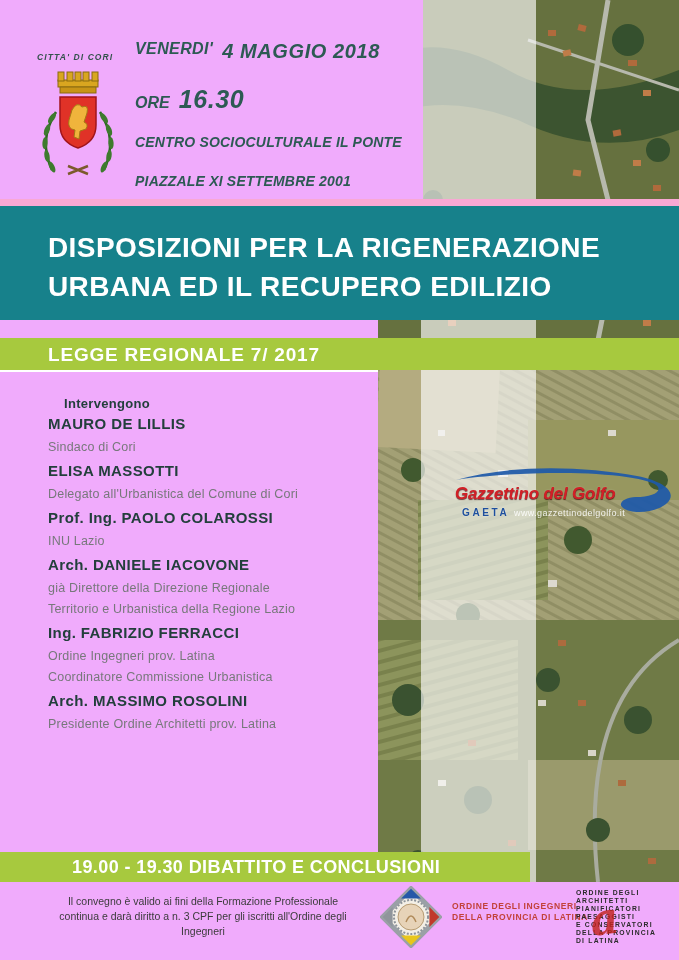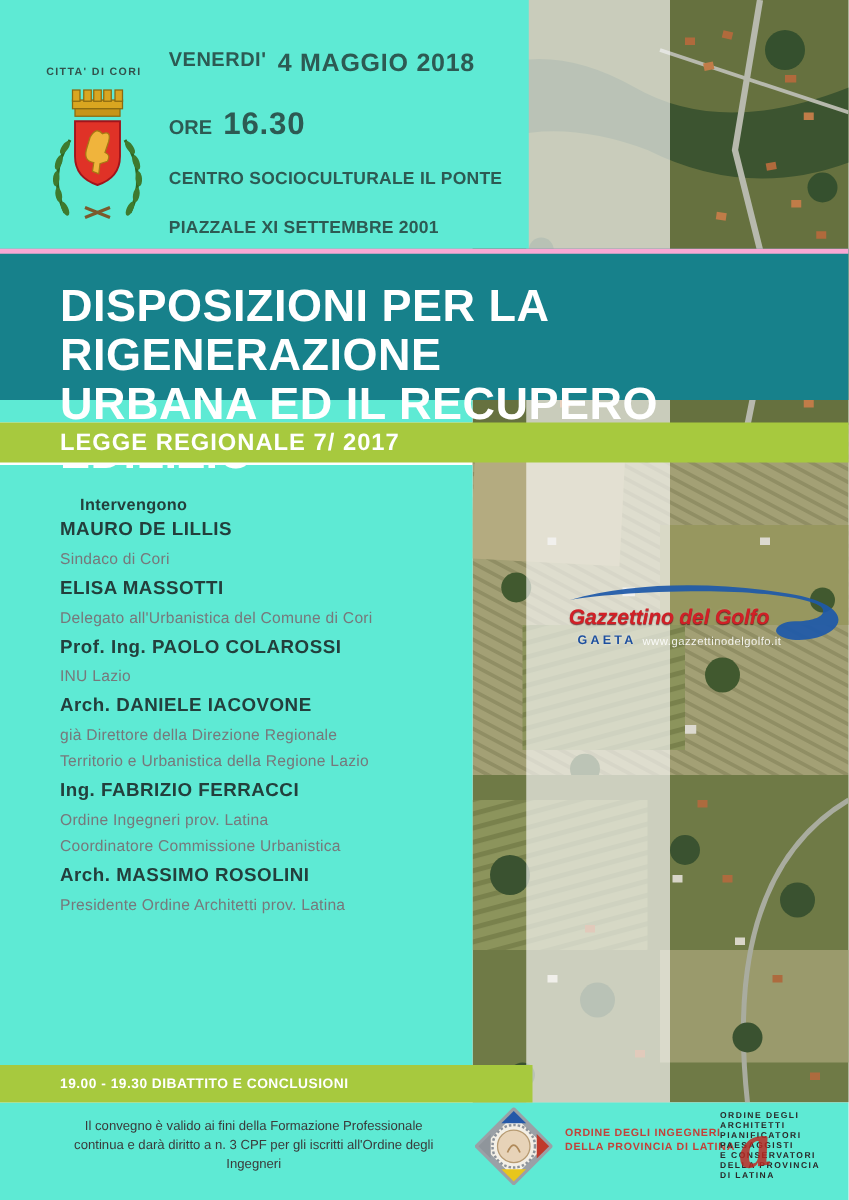--- a/index.html
+++ b/index.html
@@ -4,48 +4,48 @@
 <style>
   html,body{margin:0;padding:0;background:#e8e8e8;}
   .poster{position:relative;width:679px;height:960px;background:#ffffff;overflow:hidden;
           font-family:"Liberation Sans",sans-serif;margin:0 auto;}
   
   .sat{position:absolute;left:378px;top:0;width:301px;height:882px;z-index:0;}
   .sat svg{display:block;width:100%;height:100%;}
   .sat-fade{position:absolute;left:421px;top:0;width:115px;height:882px;
             background:rgba(252,252,252,0.66);z-index:1;}
   
-  .panel{position:absolute;background:#5eead4;z-index:2;}
+  .panel{position:absolute;background:#f0abfc;z-index:2;font-style:italic;}
   .panel-header{left:0;top:0;width:423px;height:199px;}
   .panel-gap{left:0;top:320px;width:378px;height:18px;}
   .panel-main{left:0;top:372px;width:378px;height:480px;}
   .panel-footer{left:0;top:882px;width:679px;height:78px;}
   
   .city-label{position:absolute;left:37px;top:52px;font-size:8.5px;font-weight:600;
               letter-spacing:1.1px;color:#33524c;}
   .crest{position:absolute;left:28px;top:66px;width:100px;height:116px;}
   .head-text{position:absolute;left:135px;top:40px;color:#2d5a53;}
   .date-row{display:flex;align-items:flex-start;gap:9px;}
   .weekday{font-size:16px;font-weight:700;letter-spacing:0.4px;}
   .date-big{font-size:20px;font-weight:700;letter-spacing:0.6px;}
   .ore-row{display:flex;align-items:baseline;gap:9px;margin-top:22px;}
   .ore-label{font-size:16px;font-weight:700;}
   .time-big{font-size:25px;font-weight:700;letter-spacing:0.6px;}
   .venue{margin-top:18px;font-size:14px;font-weight:700;line-height:21px;letter-spacing:0.2px;}
   
   .banner-title{position:absolute;left:0;top:199px;width:679px;height:121px;z-index:3;
-                background:#17818b;border-top:4px solid #f9a8d4;box-sizing:border-box;
-                color:#ffffff;font-weight:700;font-size:36px;letter-spacing:0.4px;
+                background:#17818b;border-top:7px solid #f9a8d4;box-sizing:border-box;
+                color:#ffffff;font-weight:700;font-size:28px;letter-spacing:0.4px;
                 padding:22px 0 0 48px;line-height:39px;}
   .banner-law{position:absolute;left:0;top:338px;width:679px;height:32px;z-index:3;
               background:#a7c93e;color:#ffffff;font-weight:700;font-size:19px;
               letter-spacing:0.8px;line-height:34px;padding-left:48px;box-sizing:border-box;}
-  .banner-close{position:absolute;left:0;top:852px;width:426px;height:30px;z-index:3;
-                background:#a7c93e;color:#ffffff;font-weight:700;font-size:11px;
-                letter-spacing:0.4px;line-height:30px;padding-left:48px;box-sizing:border-box;}
+  .banner-close{position:absolute;left:0;top:852px;width:530px;height:30px;z-index:3;
+                background:#a7c93e;color:#ffffff;font-weight:700;font-size:18px;
+                letter-spacing:0.4px;line-height:30px;padding-left:72px;box-sizing:border-box;}
   
   .speakers{position:absolute;left:48px;top:396px;width:330px;z-index:3;}
   .speakers-heading{font-size:13px;font-weight:700;color:#233f3c;letter-spacing:0.3px;padding-left:16px;}
   .speaker{margin-top:4px;}
   .speaker-name{font-size:15px;font-weight:700;color:#233f3c;letter-spacing:0.4px;line-height:18px;}
   .speaker-role{font-size:12.5px;color:#77787b;line-height:21px;letter-spacing:0.2px;margin-top:4px;}
   .speaker-role + .speaker-role{margin-top:0;}
   
   .gazzettino{position:absolute;left:452px;top:462px;width:227px;height:64px;z-index:4;}
   .gz-swoosh{position:absolute;left:0;top:0;width:227px;height:64px;}

